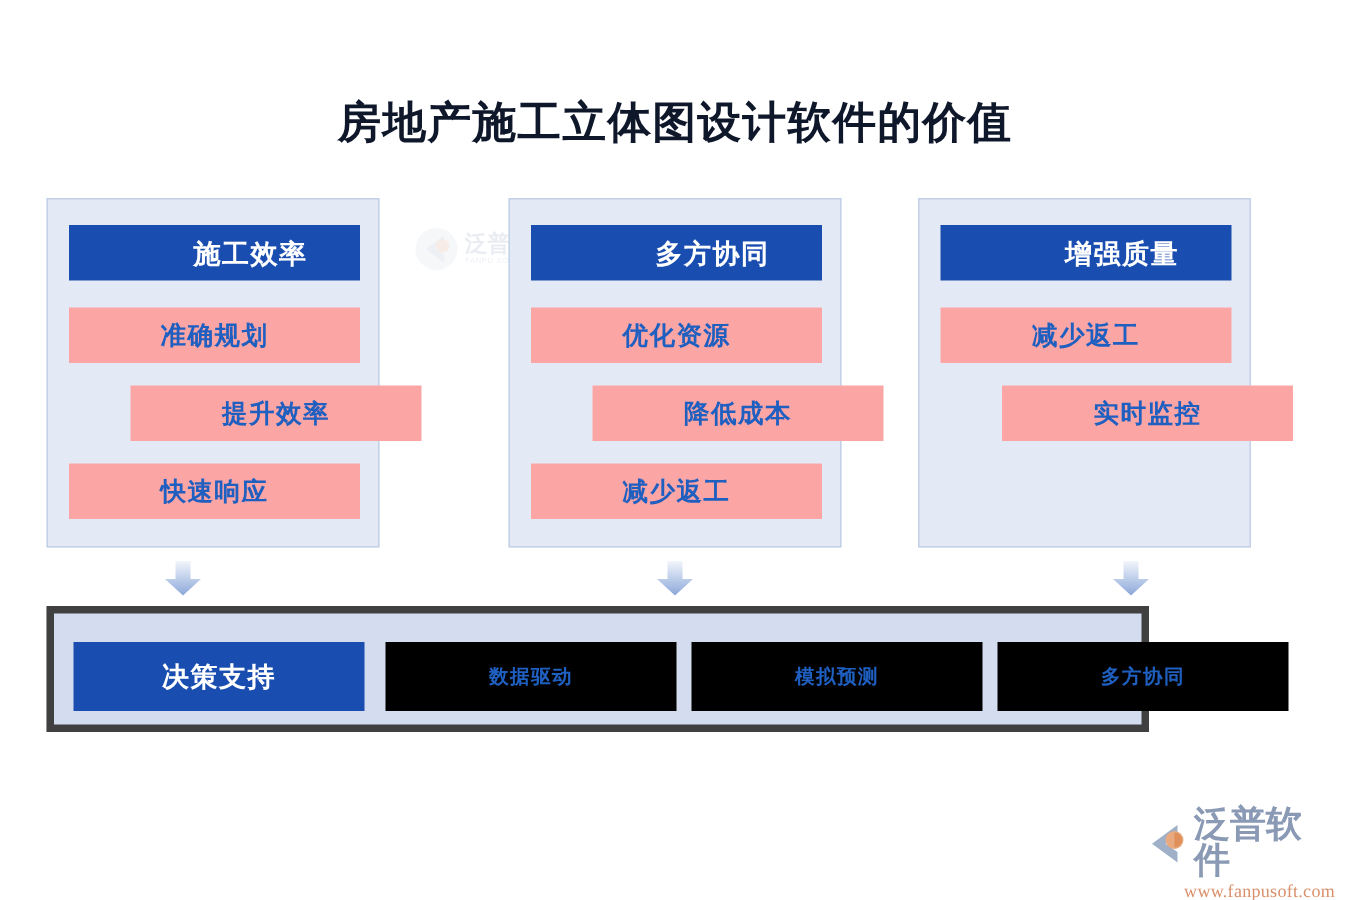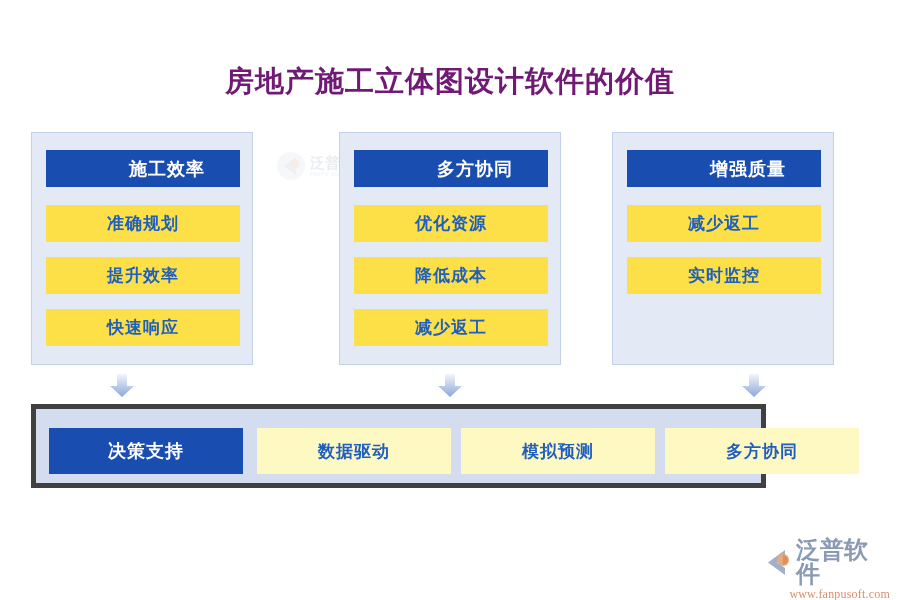--- a/index.html
+++ b/index.html
@@ -62,21 +62,21 @@
 
   
   .title {
     position: absolute;
     left: 0;
     top: 62px;
     width: 900px;
     text-align: center;
     font-size: 29px;
     font-weight: bold;
-    color: #701a75;
+    color: #0f172a;
     letter-spacing: 1px;
     z-index: 3;
   }
 
   
   .panel {
     position: absolute;
     top: 132px;
     width: 222px;
     height: 233px;
@@ -104,32 +104,32 @@
     justify-content: center;
     letter-spacing: 1px;
     box-sizing: border-box;
     padding-left: 48px;
   }
   .panel-item {
     position: absolute;
     left: 14px;
     width: 194px;
     height: 37px;
-    background: #fde047;
+    background: #fca5a5;
     color: #1f5fc0;
     font-size: 17px;
     font-weight: bold;
     display: flex;
     align-items: center;
     justify-content: center;
     letter-spacing: 1px;
     box-sizing: border-box;
   }
   .panel-item.i0 { top: 72px; }
-  .panel-item.i1 { top: 124px; }
+  .panel-item.i1 { top: 124px; margin-left: 41px; }
   .panel-item.i2 { top: 176px; }
 
   
   .arrow {
     position: absolute;
     top: 374px;
     width: 26px;
     height: 24px;
     z-index: 2;
   }
@@ -149,24 +149,24 @@
     box-sizing: border-box;
     z-index: 2;
   }
   .bottom-item {
     position: absolute;
     top: 19px;
     height: 46px;
     display: flex;
     align-items: center;
     justify-content: center;
-    font-size: 17px;
+    font-size: 13px;
     font-weight: bold;
     letter-spacing: 1px;
-    background: #fef9c3;
+    background: #000000;
     color: #1f5fc0;
     box-sizing: border-box;
   }
   .bottom-item.primary {
     background: #1a4db0;
     color: #ffffff;
     font-size: 18px;
   }
   .bottom-item.b0 { left: 13px;  width: 194px; }
   .bottom-item.b1 { left: 221px; width: 194px; }

